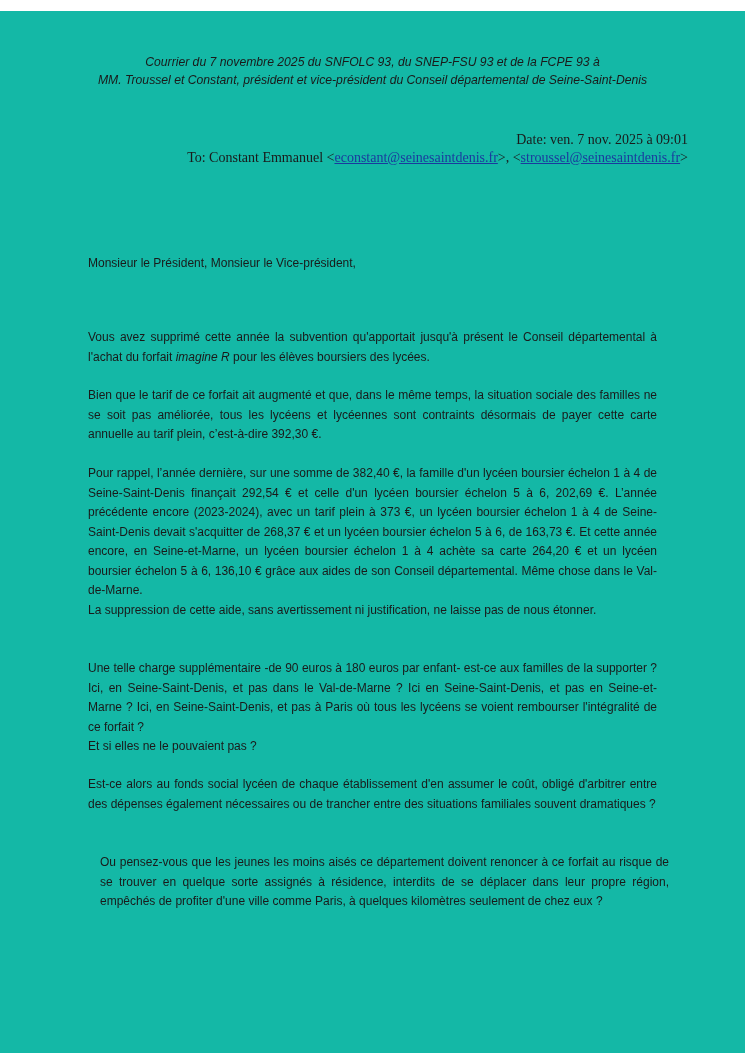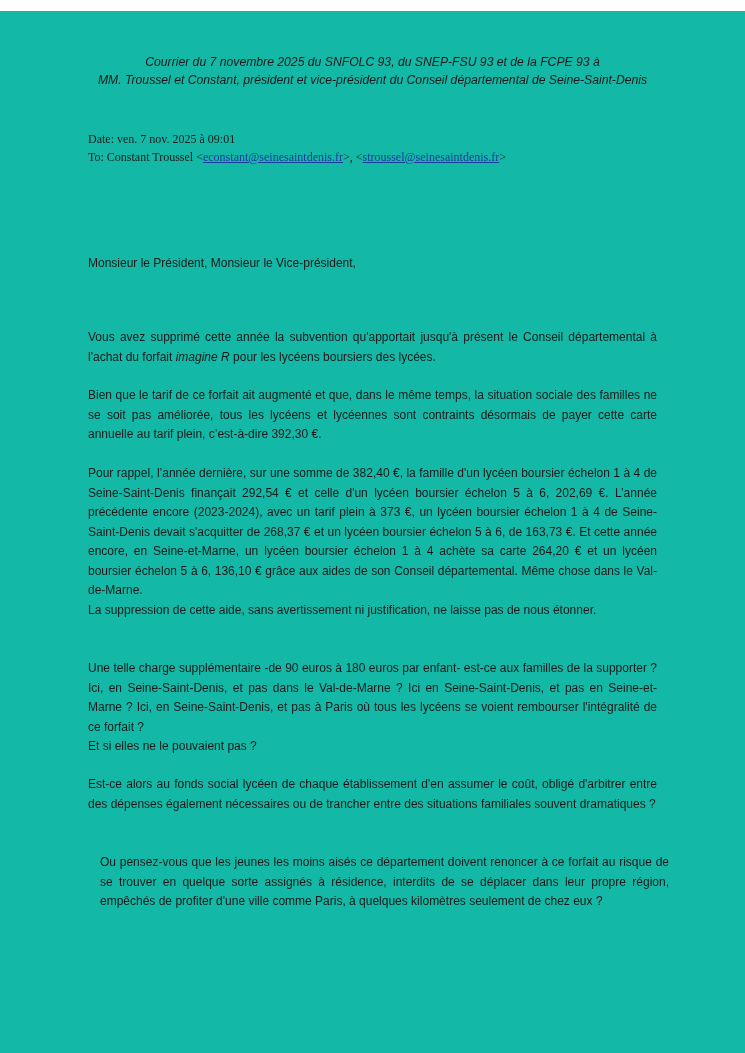--- a/index.html
+++ b/index.html
@@ -5,21 +5,21 @@
   html, body { margin: 0; padding: 0; background: #ffffff; }
   body { width: 745px; height: 1053px; position: relative; overflow: hidden; color: #1a1a1a; }
   .page { position: absolute; left: 0; top: 11px; width: 745px; height: 1053px; background: #14b8a6; }
   .header-note {
     position: absolute; left: 60px; width: 625px; top: 42px;
     text-align: center; font-family: "Liberation Sans", sans-serif; font-style: italic;
     font-size: 12.2px; line-height: 18px; color: #1a1a1a;
   }
   .email-meta {
     position: absolute; left: 88px; top: 120px; width: 600px;
-    font-family: "Liberation Serif", serif; font-size: 12px; line-height: 17.5px; color: #1a1a1a;
+    font-family: "Liberation Serif", serif; font-size: 14px; line-height: 17.5px; color: #1a1a1a; text-align: right;
   }
   .email-meta a { color: #1a3a9e; text-decoration: underline; }
   .body-text {
     position: absolute; left: 88px; width: 569px;
     font-family: "Liberation Sans", sans-serif; font-size: 12px; line-height: 19.5px;
     text-align: justify; color: #1a1a1a;
   }
   .body-text p { margin: 0; }
   .salutation { top: 243px; }
   .p1 { top: 317px; }
@@ -40,32 +40,32 @@
     <div>MM. Troussel et Constant, président et vice-président du Conseil départemental de Seine-Saint-Denis</div>
   </div>
 
   <div class="email-meta">
     <div>
       <span>Date:</span>
       <span>ven. 7 nov. 2025 à 09:01</span>
     </div>
     <div>
       <span>To:</span>
-      <span>Constant Troussel</span>
+      <span>Constant Emmanuel</span>
       &lt;<a>econstant@seinesaintdenis.fr</a>&gt;,
       &lt;<a>stroussel@seinesaintdenis.fr</a>&gt;
     </div>
   </div>
 
   <div class="body-text salutation">
     <p>Monsieur le Président, Monsieur le Vice-président,</p>
   </div>
 
   <div class="body-text p1">
-    <p><span>Vous avez supprimé cette année la subvention qu'apportait jusqu'à présent le Conseil départemental à l'achat du forfait </span><em>imagine R</em><span> pour les lycéens boursiers des lycées.</span></p>
+    <p><span>Vous avez supprimé cette année la subvention qu'apportait jusqu'à présent le Conseil départemental à l'achat du forfait </span><em>imagine R</em><span> pour les élèves boursiers des lycées.</span></p>
   </div>
 
   <div class="body-text p2">
     <p>Bien que le tarif de ce forfait ait augmenté et que, dans le même temps, la situation sociale des familles ne se soit pas améliorée, tous les lycéens et lycéennes sont contraints désormais de payer cette carte annuelle au tarif plein, c’est-à-dire 392,30 €.</p>
   </div>
 
   <div class="body-text p3">
     <p>Pour rappel, l’année dernière, sur une somme de 382,40 €, la famille d'un lycéen boursier échelon 1 à 4 de Seine-Saint-Denis finançait 292,54 € et celle d'un lycéen boursier échelon 5 à 6, 202,69 €. L’année précédente encore (2023-2024), avec un tarif plein à 373 €, un lycéen boursier échelon 1 à 4 de Seine-Saint-Denis devait s'acquitter de 268,37 € et un lycéen boursier échelon 5 à 6, de 163,73 €. Et cette année encore, en Seine-et-Marne, un lycéen boursier échelon 1 à 4 achète sa carte 264,20 € et un lycéen boursier échelon 5 à 6, 136,10 € grâce aux aides de son Conseil départemental.  Même chose dans le Val-de-Marne.</p>
   </div>
 

